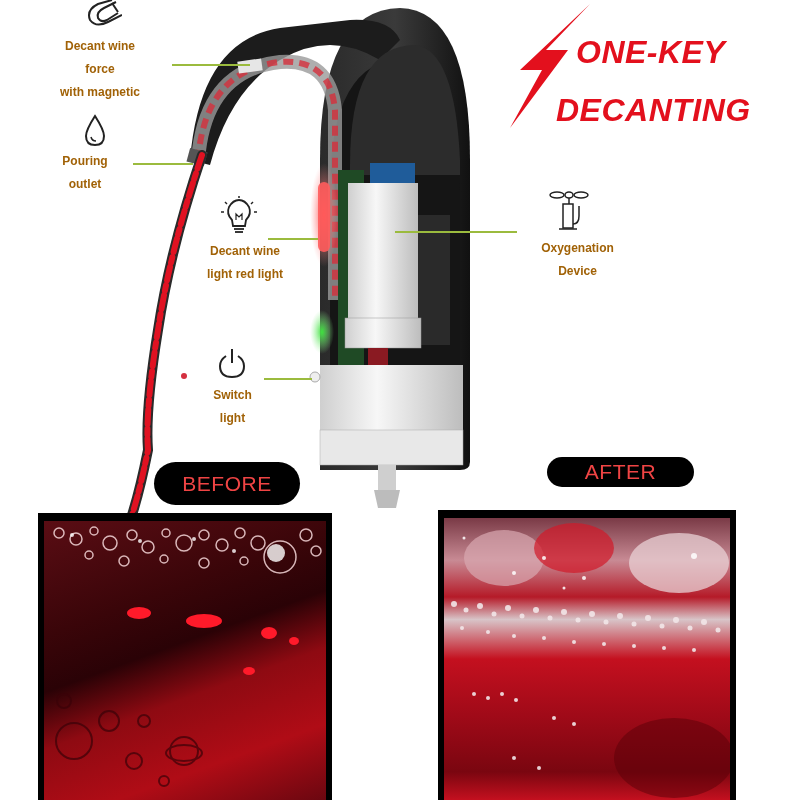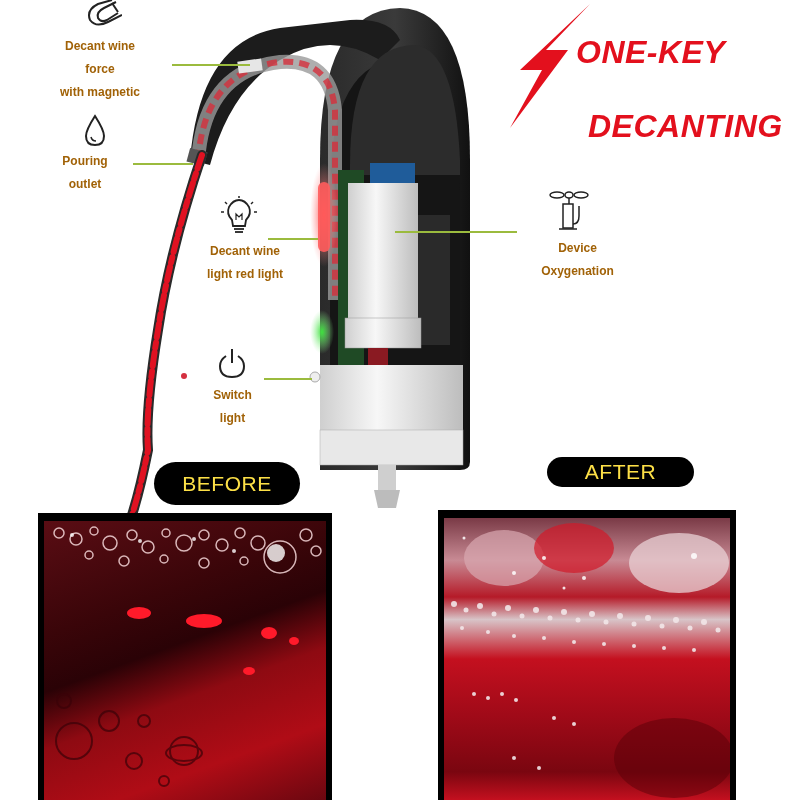--- a/index.html
+++ b/index.html
@@ -1,35 +1,35 @@
 <!DOCTYPE html>
 <html><head>
 <meta charset="utf-8">
 <style>
   html,body{margin:0;padding:0;}
   body{width:800px;height:800px;background:#ffffff;position:relative;overflow:hidden;font-family:"Liberation Sans",sans-serif;}
   .abs{position:absolute;}
   .label{position:absolute;text-align:center;color:#a16207;font-size:12px;line-height:23px;font-weight:bold;}
   .leader{position:absolute;height:2px;background:#9bbb3e;}
   .icon svg{display:block;}
-  .pill{position:absolute;background:#000;color:#fde047;border-radius:24px;font-size:21px;display:flex;align-items:center;justify-content:center;letter-spacing:0.5px;text-align:right;}
+  .pill{position:absolute;background:#000;color:#ef4444;border-radius:24px;font-size:21px;display:flex;align-items:center;justify-content:center;letter-spacing:0.5px;text-align:right;}
   .headline{position:absolute;color:#e3101d;font-weight:bold;font-size:32px;line-height:36px;letter-spacing:0.5px;font-style:italic;}
   .photo{position:absolute;background:#000;}
   .photo-inner{position:absolute;left:6px;top:8px;right:6px;bottom:0;overflow:hidden;}
 </style>
 </head>
 <body>
 
 <div class="abs icon" style="left:508px;top:2px;">
   <svg width="90" height="130" viewBox="0 0 90 130">
     <polygon points="82,2 38,48 60,48 2,126 34,68 12,68" fill="#e3101d"></polygon>
   </svg>
 </div>
 <div class="headline" style="left:576px;top:34px;">ONE-KEY</div>
-<div class="headline" style="left:588px;top:92px;margin-top:16px;">DECANTING</div>
+<div class="headline" style="left:556px;top:92px;">DECANTING</div>
 
 <div class="abs" style="left:170px;top:0;width:320px;height:520px;">
   <svg width="320" height="520" viewBox="0 0 320 520">
     <defs>
       <linearGradient id="bodyG" x1="0" x2="1">
         <stop offset="0" stop-color="#2a2a2a"></stop>
         <stop offset="0.5" stop-color="#3a3a3a"></stop>
         <stop offset="1" stop-color="#111"></stop>
       </linearGradient>
       <linearGradient id="cylG" x1="0" x2="1">
@@ -148,22 +148,22 @@
     <ellipse cx="8" cy="5" rx="7" ry="3" fill="none" stroke="#222" stroke-width="1.5"></ellipse>
     <ellipse cx="20" cy="5" rx="4" ry="3" fill="none" stroke="#222" stroke-width="1.5"></ellipse>
     <ellipse cx="32" cy="5" rx="7" ry="3" fill="none" stroke="#222" stroke-width="1.5"></ellipse>
     <line x1="20" y1="8" x2="20" y2="14" stroke="#222" stroke-width="1.5"></line>
     <rect x="14" y="14" width="10" height="24" fill="none" stroke="#222" stroke-width="1.5"></rect>
     <path d="M24,34 Q30,34 30,26 L30,16" fill="none" stroke="#222" stroke-width="1.5"></path>
     <line x1="10" y1="39" x2="28" y2="39" stroke="#222" stroke-width="1.5"></line>
   </svg>
 </div>
 <div class="label" style="left:500px;top:237px;width:155px;">
+  <div>Oxygenation</div>
   <div>Device</div>
-  <div>Oxygenation</div>
 </div>
 
 <div class="abs icon" style="left:218px;top:347px;">
   <svg width="28" height="32" viewBox="0 0 28 32">
     <path d="M8,9 Q2,13 2,19 Q2,30 14,30 Q26,30 26,19 Q26,13 20,9" fill="none" stroke="#222" stroke-width="2"></path>
     <line x1="14" y1="2" x2="14" y2="16" stroke="#222" stroke-width="2"></line>
   </svg>
 </div>
 <div class="label" style="left:185px;top:384px;width:95px;">
   <div>Switch</div>

